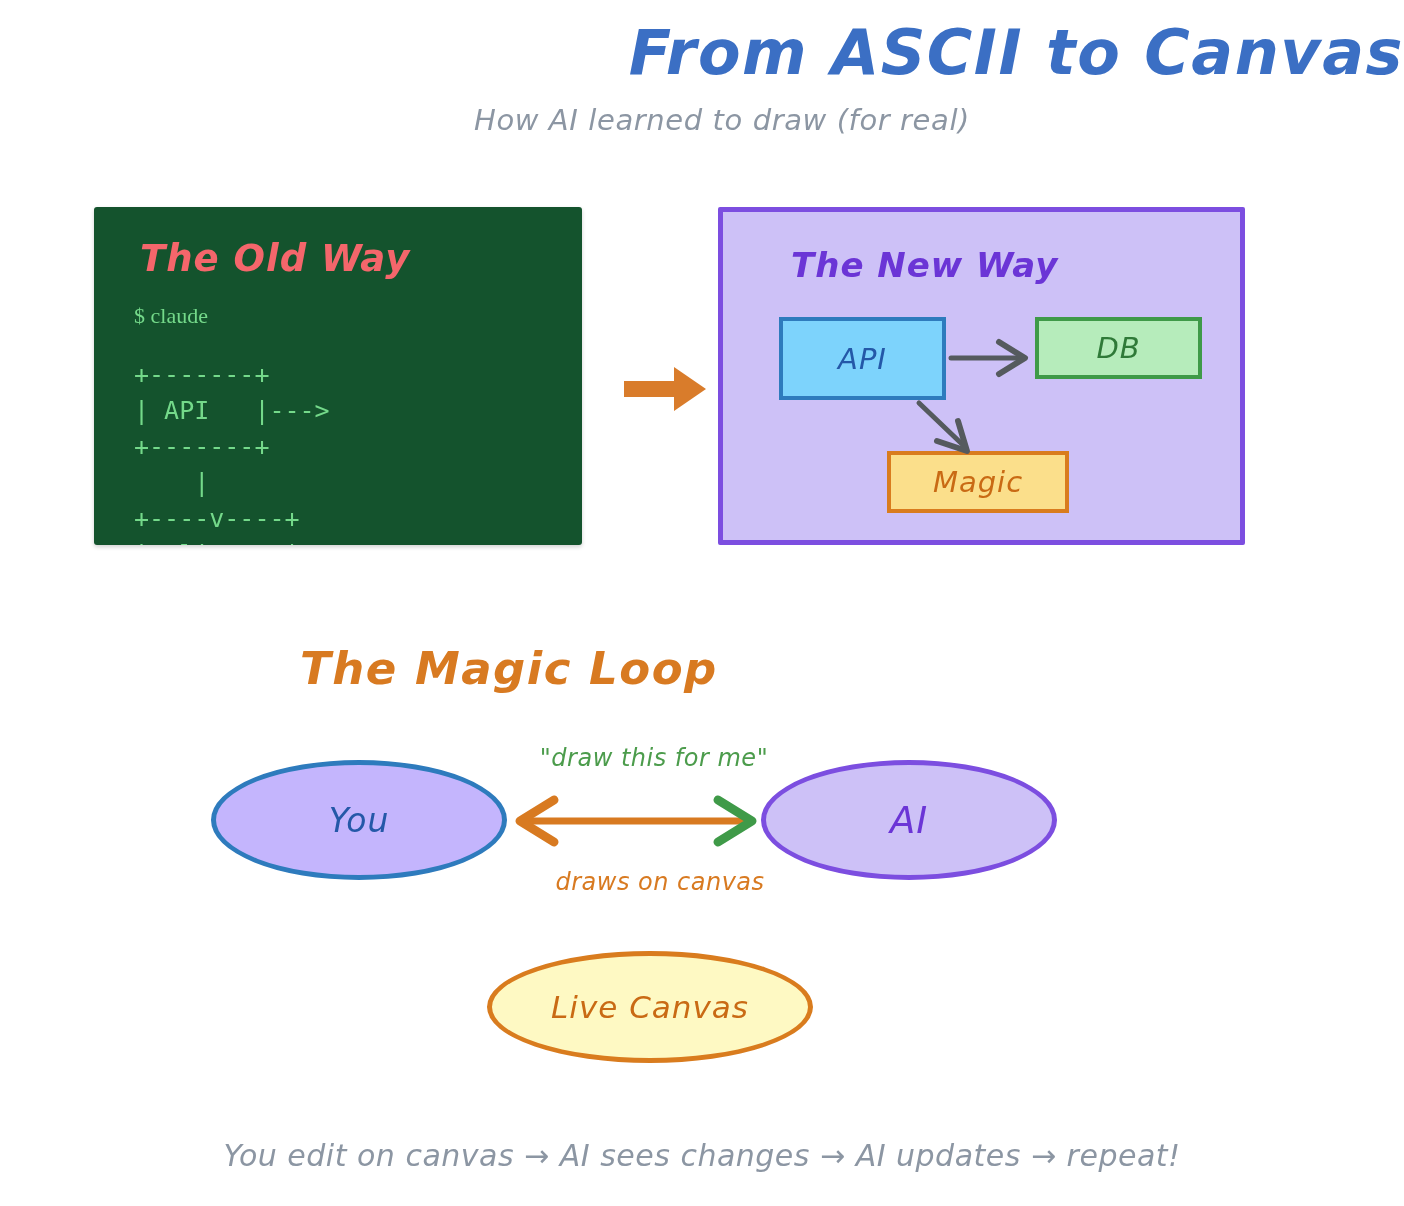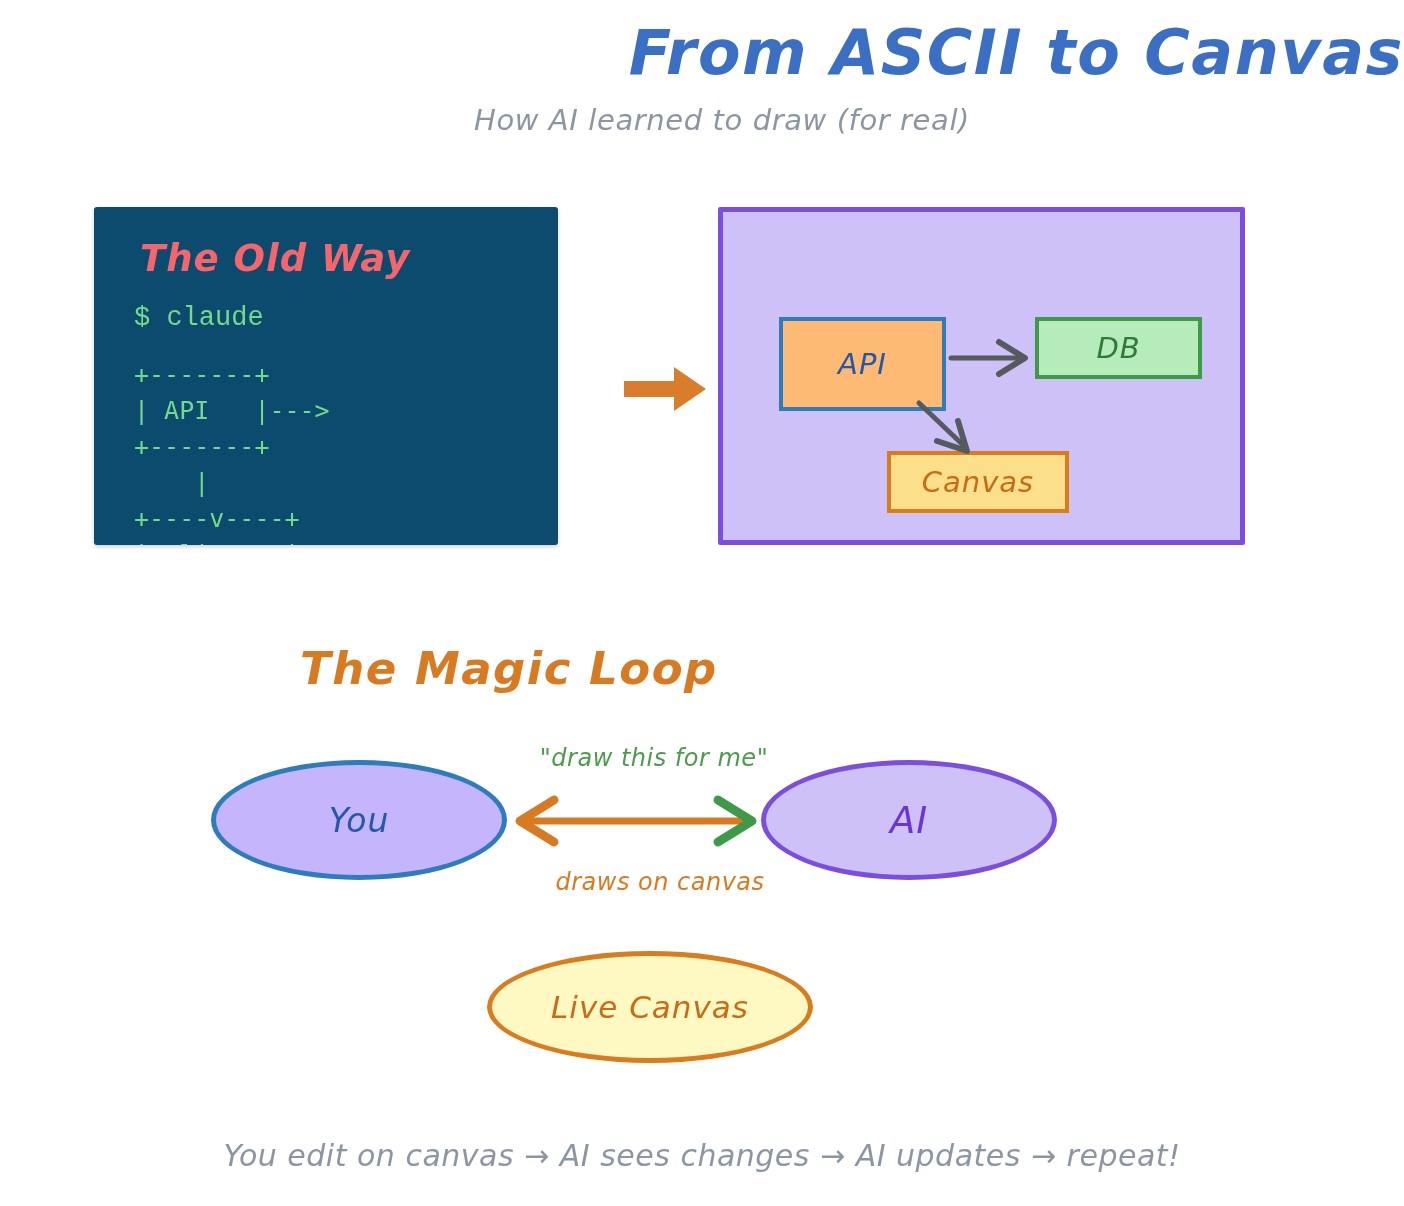--- a/index.html
+++ b/index.html
@@ -45,43 +45,44 @@
     margin-left: 20px;
   }
 
   
   #old-way-panel {
     position: absolute;
     left: 94px;
     top: 207px;
     width: 464px;
     height: 338px;
-    background: #0c4a6e;
+    background: #14532d;
     border-radius: 3px;
     overflow: hidden;
     box-shadow: 0 2px 4px rgba(0,0,0,0.18);
+    padding-left: 24px;
   }
   #old-way-heading {
     position: absolute;
     left: 46px;
     top: 30px;
     font-family: "DejaVu Sans", sans-serif;
     font-size: 37px;
     font-weight: 600;
     font-style: italic;
     letter-spacing: 1px;
     color: #f4666b;
     white-space: nowrap;
   }
   #terminal-prompt {
     position: absolute;
     left: 40px;
     top: 96px;
-    font-family: Liberation Mono, monospace;
-    font-size: 27px;
+    font-family: Liberation Serif, serif;
+    font-size: 22px;
     color: #74d98a;
     white-space: pre;
   }
   #ascii-art {
     position: absolute;
     left: 40px;
     top: 150px;
     font-family: "DejaVu Sans Mono", monospace;
     font-size: 25px;
     line-height: 36px;
@@ -131,22 +132,22 @@
     justify-content: center;
     font-family: "DejaVu Sans", sans-serif;
     font-size: 29px;
     font-style: italic;
     letter-spacing: 1px;
   }
   #nw-box-api {
     left: 56px;
     top: 105px;
     width: 167px;
-    height: 94px;
-    background: #fdba74;
+    height: 83px;
+    background: #7dd3fc;
     border: 4px solid #2e7bbd;
     color: #2458a8;
   }
   #nw-box-db {
     left: 312px;
     top: 105px;
     width: 167px;
     height: 62px;
     background: #b6ecbb;
     border: 4px solid #3f9a48;
@@ -299,24 +300,25 @@
 +----v----+
 | Client  |
 +---------+</pre>
 </div>
 
 <svg id="transition-arrow" viewBox="0 0 84 50">
   <path d="M0 17 L50 17 L50 3 L82 25 L50 47 L50 33 L0 33 Z" fill="#d97c2b"></path>
 </svg>
 
 <div id="new-way-panel">
+  <div id="new-way-heading">The New Way</div>
 
   <div class="nw-box" id="nw-box-api">API</div>
   <div class="nw-box" id="nw-box-db">DB</div>
-  <div class="nw-box" id="nw-box-client">Canvas</div>
+  <div class="nw-box" id="nw-box-client">Magic</div>
 
   <svg id="nw-arrow-api-db" viewBox="0 0 92 52">
     <path d="M4 26 L72 26" stroke="#555a5e" stroke-width="5" stroke-linecap="round" fill="none"></path>
     <path d="M52 10 L78 26 L52 42" stroke="#555a5e" stroke-width="6" stroke-linecap="round" stroke-linejoin="round" fill="none"></path>
   </svg>
 
   <svg id="nw-arrow-api-client" viewBox="0 0 70 62">
     <path d="M6 6 L50 48" stroke="#555a5e" stroke-width="5" stroke-linecap="round" fill="none"></path>
     <path d="M24 44 L54 54 L45 24" stroke="#555a5e" stroke-width="6" stroke-linecap="round" stroke-linejoin="round" fill="none"></path>
   </svg>

